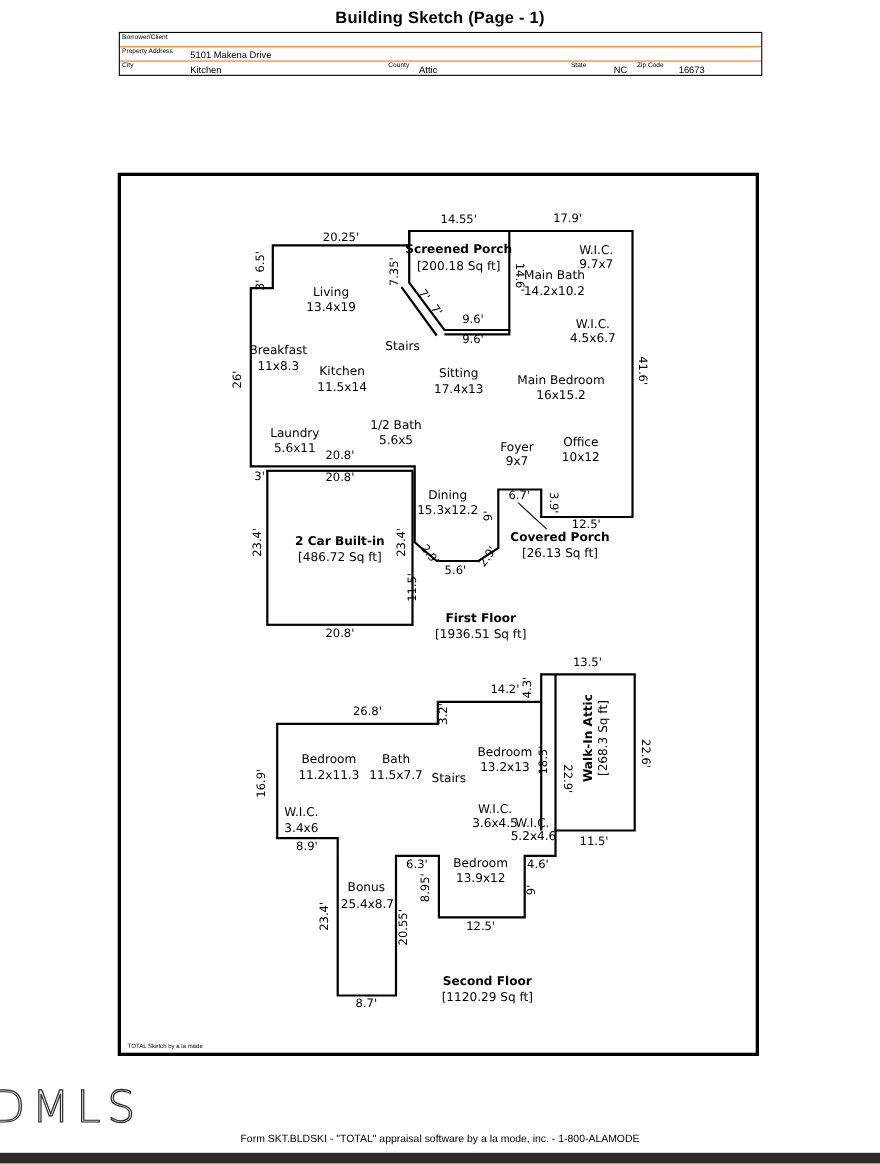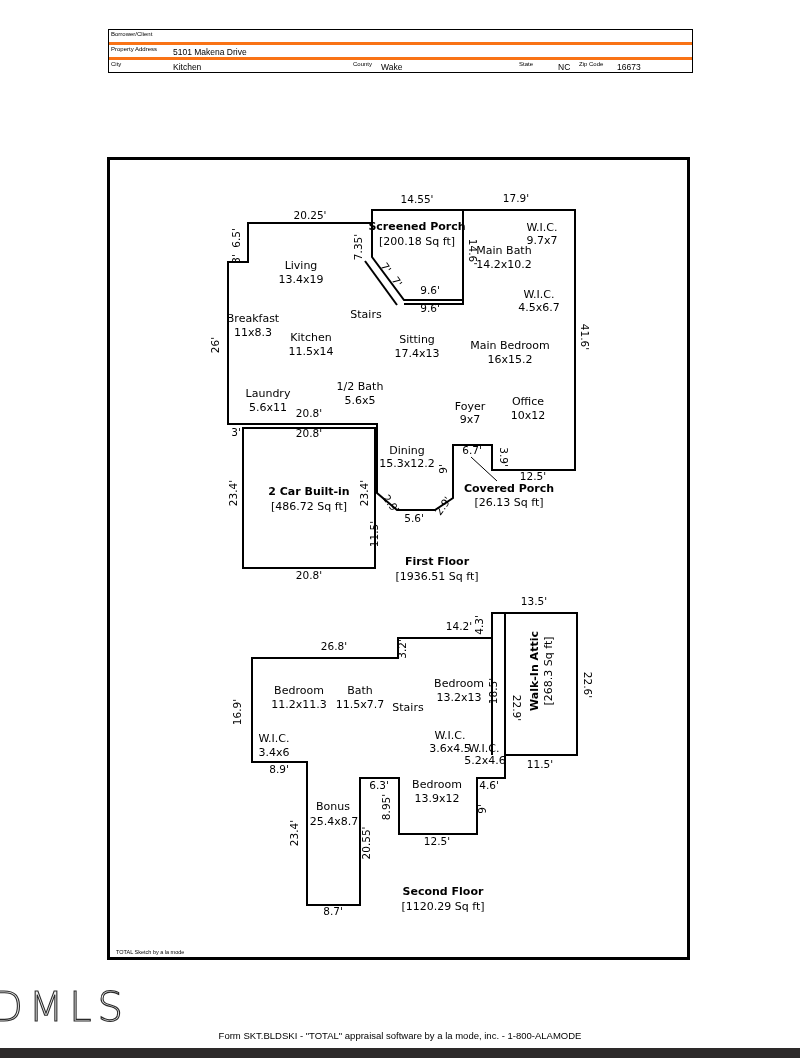--- a/index.html
+++ b/index.html
@@ -1,21 +1,21 @@
 <!DOCTYPE html>
 <html><head>
 <meta charset="utf-8">
 <style>
   html,body{margin:0;padding:0;background:#fff;}
   .page{position:relative;width:800px;height:1058px;background:#fff;overflow:hidden;
         font-family:"Liberation Sans",sans-serif;color:#000;}
   .title{position:absolute;top:8px;left:0;width:800px;text-align:center;
          font-size:15px;font-weight:bold;letter-spacing:0.2px;}
   .info-table{position:absolute;left:108px;top:29px;width:583px;border:1px solid #000;}
-  .info-row{position:relative;height:12px;border-bottom:3px solid #f97316;}
+  .info-row{position:relative;height:12px;border-bottom:1px solid #f97316;}
   .info-row:last-child{border-bottom:none;}
   .lab{position:absolute;font-size:6px;top:1px;white-space:nowrap;}
   .val{position:absolute;font-size:8.5px;top:1.5px;white-space:nowrap;}
   .sketch-box{position:absolute;left:107px;top:157px;width:577px;height:797px;border:3px solid #000;}
   .sketch-box svg{position:absolute;left:0;top:0;}
   .wall{fill:none;stroke:#000;stroke-width:2;stroke-linejoin:miter;}
   .thinline{fill:none;stroke:#000;stroke-width:1;}
   .lbl{font-family:"DejaVu Sans",sans-serif;fill:#000;text-anchor:middle;}
   .dim{font-size:10.5px;}
   .room{font-size:11px;}
@@ -27,35 +27,36 @@
         font-family:"DejaVu Sans",sans-serif;font-weight:300;color:#f2f2f2;
         -webkit-text-stroke:1.1px #2a2a2a;}
   .form-line{position:absolute;left:0;top:1030px;width:800px;text-align:center;font-size:9.5px;}
   .bottom-bar{position:absolute;left:0;top:1048px;width:800px;height:10px;background:#2d2a2a;}
 </style>
 </head>
 <body>
 
 <div class="page">
 
+  <div class="title">Building Sketch (Page - 1)</div>
 
   <div class="info-table">
     <div class="info-row">
       <span class="lab" style="left:2px">Borrower/Client</span>
       <span class="val" style="left:64px"></span>
     </div>
     <div class="info-row">
       <span class="lab" style="left:2px">Property Address</span>
       <span class="val" style="left:64px">5101 Makena Drive</span>
     </div>
     <div class="info-row">
       <span class="lab" style="left:2px">City</span>
       <span class="val" style="left:64px">Kitchen</span>
       <span class="lab" style="left:244px">County</span>
-      <span class="val" style="left:272px">Wake</span>
+      <span class="val" style="left:272px">Attic</span>
       <span class="lab" style="left:410px">State</span>
       <span class="val" style="left:449px">NC</span>
       <span class="lab" style="left:470px">Zip Code</span>
       <span class="val" style="left:508px">16673</span>
     </div>
   </div>
 
   <div class="sketch-box">
     <svg width="577" height="797" viewBox="110 160 577 797">
       <g>

